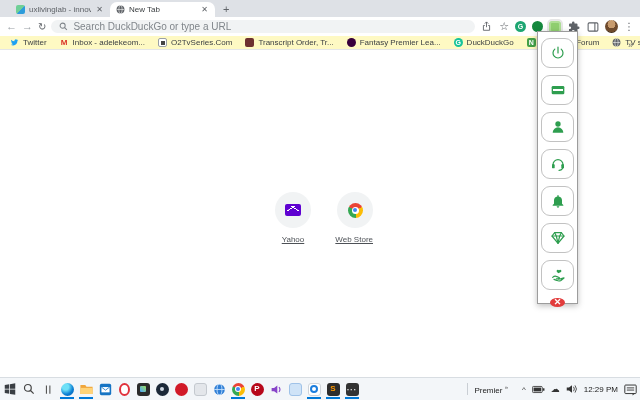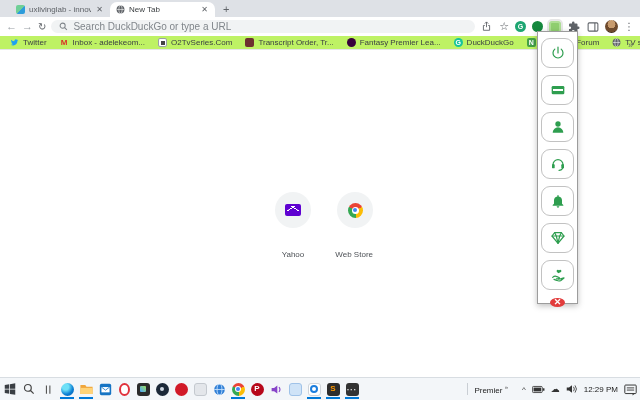--- a/index.html
+++ b/index.html
@@ -25,37 +25,37 @@
   .tb-right{display:flex;align-items:center;gap:6px;margin-left:auto;}
   .ico13{width:13px;height:13px;display:inline-flex;align-items:center;justify-content:center;}
   .star{font-size:11px;color:#5f6368;line-height:1;}
   .extc{width:11px;height:11px;border-radius:50%;background:#1ea672;color:#fff;font-size:7px;font-weight:bold;display:flex;align-items:center;justify-content:center;}
   .extc.b{background:#15883e;}
   .extsq{width:12px;height:12px;border-radius:3px;background:#8fce6f;box-shadow:inset 0 0 0 2px #aede95;outline:2px solid #e6e6e6;}
   .avatar{width:13px;height:13px;border-radius:50%;background:radial-gradient(circle at 50% 32%,#c89b6d 0 36%,#6e4a2d 37% 70%,#3f2a18 71%);}
   .dots{font-size:10px;color:#5f6368;line-height:1;}
 
   
-  .bmbar{height:14px;background:#bef264;border-bottom:1px solid #e4e6e8;display:flex;align-items:center;gap:13px;padding:0 10px;overflow:hidden;}
+  .bmbar{height:14px;background:#fef9c3;border-bottom:1px solid #e4e6e8;display:flex;align-items:center;gap:13px;padding:0 10px;overflow:hidden;}
   .bm{display:flex;align-items:center;gap:4px;font-size:8px;color:#3c4043;white-space:nowrap;}
   .fv{width:9px;height:9px;flex:none;display:inline-flex;align-items:center;justify-content:center;font-size:8px;font-weight:bold;line-height:1;}
   .fv-gm{color:#d93025;}
   .fv-o2{border:1px solid #9aa0a6;border-radius:2px;background:#fff;}
   .fv-o2 i{width:4px;height:4px;background:#444;display:block;}
   .fv-bag{background:#6d3030;border-radius:2px;}
   .fv-fpl{background:#38003c;border-radius:50%;}
   .fv-gr{background:#15c39a;border-radius:50%;color:#fff;font-size:7px;}
   .fv-na{background:#43a047;border-radius:2px;color:#fff;font-size:7px;}
   .bm-overflow{position:absolute;right:7px;top:40px;font-size:9px;color:#5f6368;z-index:4;}
 
   
   .content{position:relative;height:327px;background:#fff;}
   .shortcut{position:absolute;top:142px;width:60px;display:flex;flex-direction:column;align-items:center;}
   .shortcut .tile{width:36px;height:36px;border-radius:50%;background:#f1f3f4;display:flex;align-items:center;justify-content:center;}
-  .shortcut .lbl{margin-top:22px;font-size:8px;color:#4d5156;}
+  .shortcut .lbl{margin-top:7px;font-size:8px;color:#4d5156;text-decoration:underline;}
   .sc-yahoo{left:263px;}
   .sc-store{left:313px;align-items:flex-end;}
   .yenv{width:16px;height:12px;background:#5f01d1;border-radius:2px;position:relative;}
   .yenv:before{content:"";position:absolute;left:2px;right:2px;top:2px;height:5px;background:linear-gradient(to bottom right,transparent 44%,#fff 45% 55%,transparent 56%) left/8px 5px no-repeat,linear-gradient(to bottom left,transparent 44%,#fff 45% 55%,transparent 56%) right/8px 5px no-repeat;}
   .cws{width:15px;height:15px;border-radius:50%;background:conic-gradient(from -60deg,#ea4335 0 120deg,#fbbc05 0 240deg,#34a853 0 360deg);position:relative;}
   .cws:before{content:"";position:absolute;inset:4px;border-radius:50%;background:#fff;}
   .cws:after{content:"";position:absolute;inset:5.5px;border-radius:50%;background:#4285f4;}
 
   
   .panel{position:absolute;left:537px;top:31px;width:41px;height:273px;background:#fff;border:1px solid #9c9c9c;box-shadow:0 2px 6px rgba(0,0,0,.25);z-index:5;display:flex;flex-direction:column;align-items:center;padding-top:6px;}

